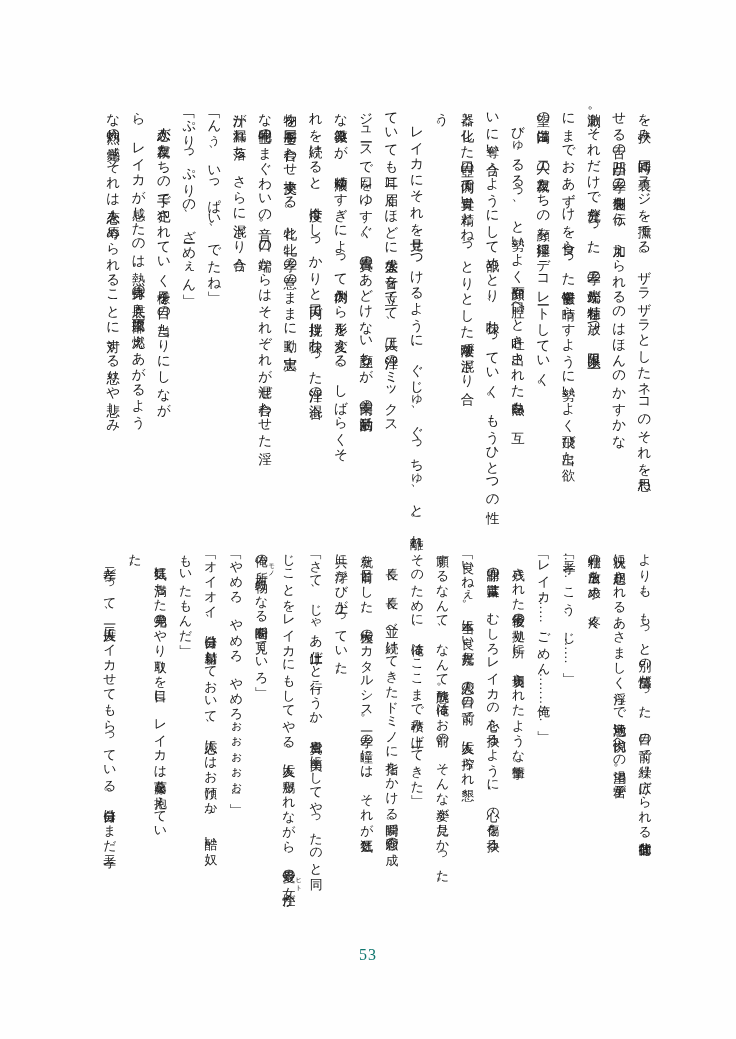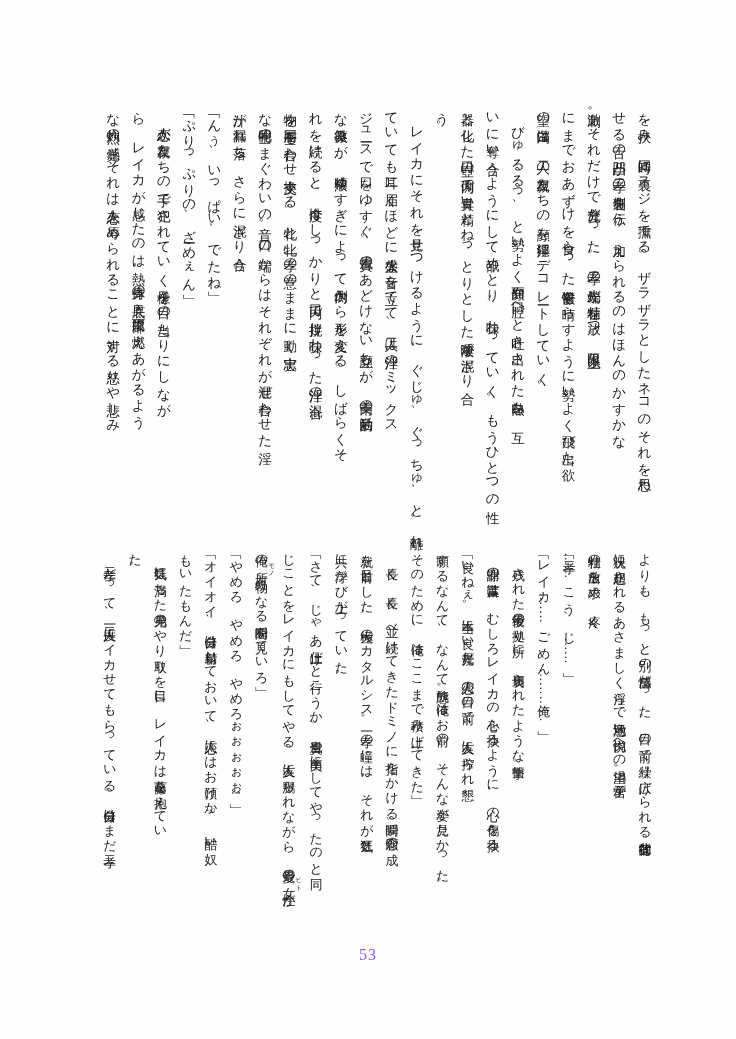--- a/index.html
+++ b/index.html
@@ -48,21 +48,21 @@
     font-family: "Liberation Serif", "DejaVu Serif", serif;
   }
   .pagenum {
     position: absolute;
     top: 946px;
     left: 348px;
     width: 40px;
     text-align: center;
     font-size: 16px;
     letter-spacing: 1px;
-    color: #8b5cf6;
+    color: #0f766e;
   }
 </style>
 </head>
 <body>
 
 <div class="page" style="background: rgb(254, 254, 254); color: rgb(28, 28, 28);">
   <div class="tblock" id="block-top">
       <p style="text-indent: 0em;">を挟み、同時に裏スジを撫でる。ザラザラとしたネコのそれを思わ</p>
       <p style="text-indent: 0em;">せる舌の凹凸が孝二の裏側を伝う。加えられるのはほんのかすかな</p>
       <p style="text-indent: 0em;">刺激。それだけで充分だった。孝二の先端が牡精を放つ。限界以上</p>

